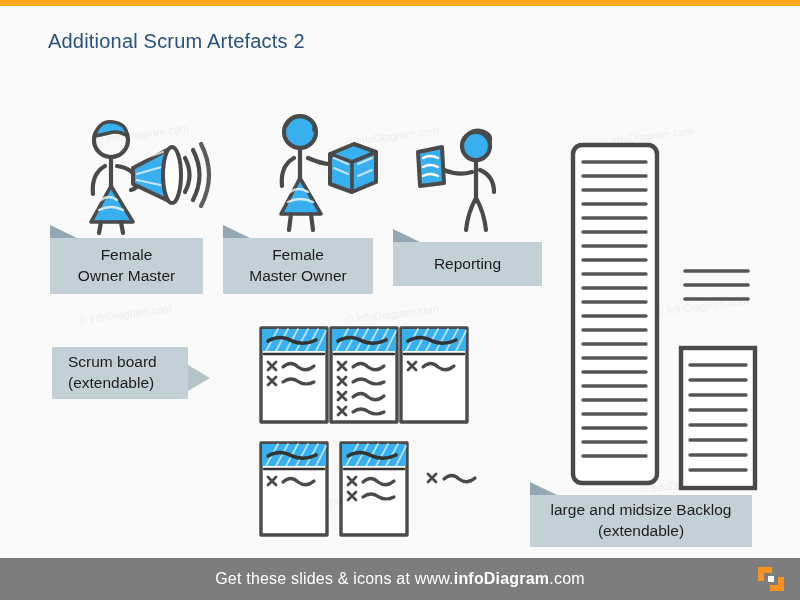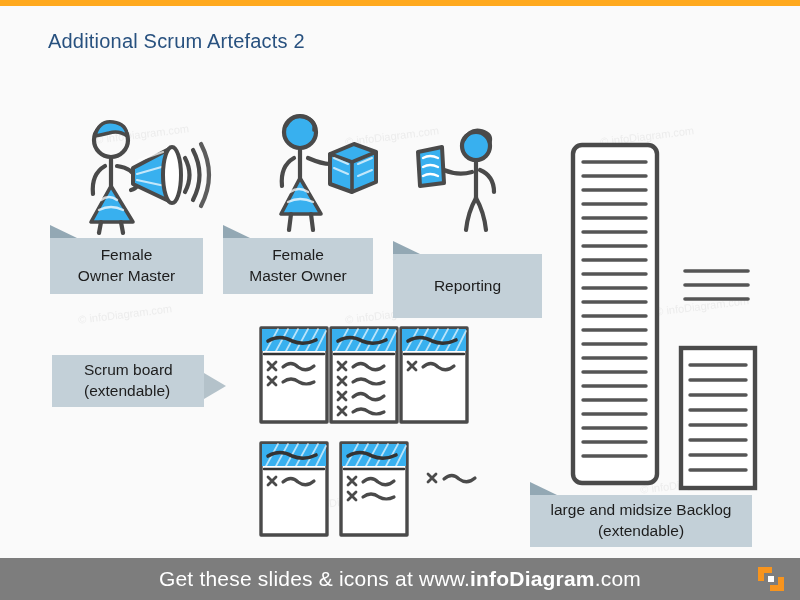--- a/index.html
+++ b/index.html
@@ -84,21 +84,21 @@
     bottom: 0;
     width: 800px;
     height: 42px;
     background: #7d7d7d;
     display: flex;
     align-items: center;
     justify-content: center;
   }
   .footer-text {
     color: #ffffff;
-    font-size: 21px;
+    font-size: 16px;
     letter-spacing: 0.2px;
   }
   .footer-text b { font-weight: bold; }
   .footer-logo {
     position: absolute;
     right: 14px;
     top: 7px;
     width: 30px;
     height: 28px;
   }
@@ -217,26 +217,26 @@
   </div>
 
   <div class="label-box" style="left:223px; top:238px; width:150px; height:56px;">
     <span class="fold-tl"></span>
     <span>
       <span>Female</span><br>
       <span>Master Owner</span>
     </span>
   </div>
 
-  <div class="label-box" style="left:393px; top:242px; width:149px; height:64px;margin-top:12px;">
+  <div class="label-box" style="left:393px; top:242px; width:149px; height:44px;">
     <span class="fold-tl"></span>
     <span>Reporting</span>
   </div>
 
-  <div class="label-box" style="left:52px; top:355px; width:152px; height:52px; text-align:left; justify-content:flex-start; padding-left:32px;">
+  <div class="label-box" style="left:52px; top:347px; width:136px; height:52px; text-align:left; justify-content:flex-start; padding-left:16px;">
     <span class="fold-right"></span>
     <span>
       <span>Scrum board</span><br>
       <span>(extendable)</span>
     </span>
   </div>
 
   <div class="art" style="left:258px; top:325px;">
     <svg width="220" height="100" viewBox="0 0 220 100">
       <g stroke="#4a4a4a" stroke-linecap="round" stroke-linejoin="round">

